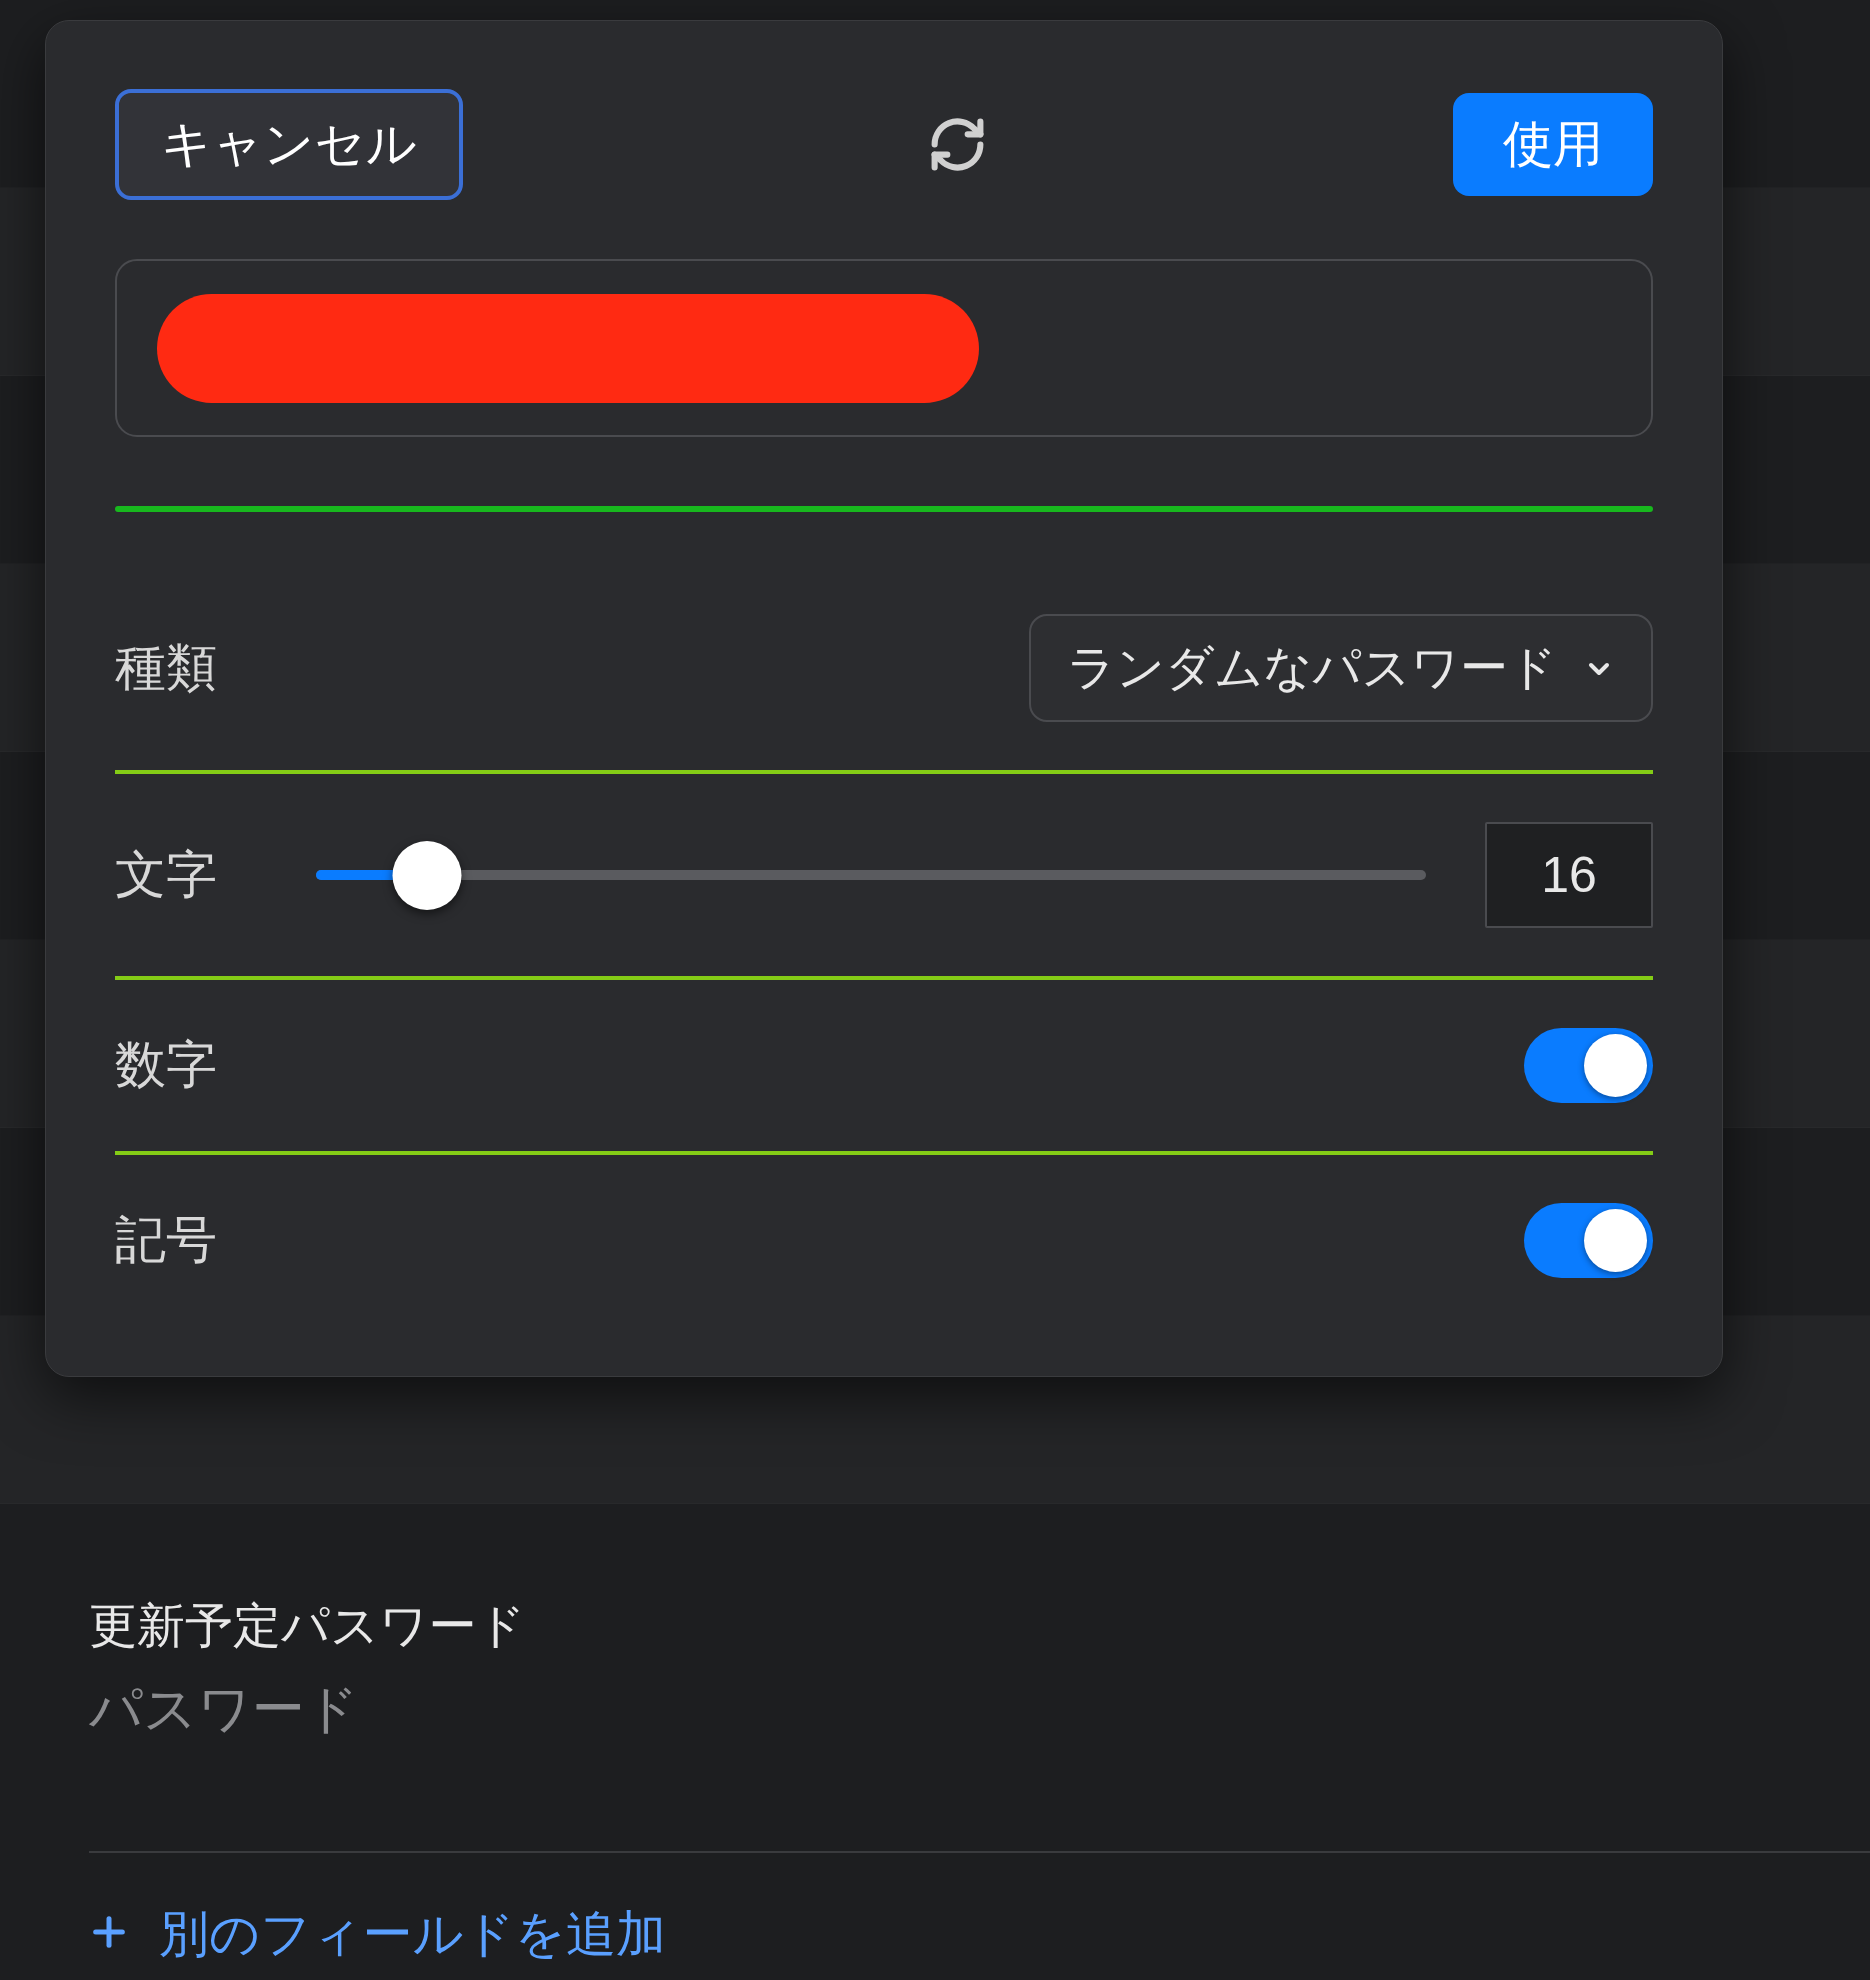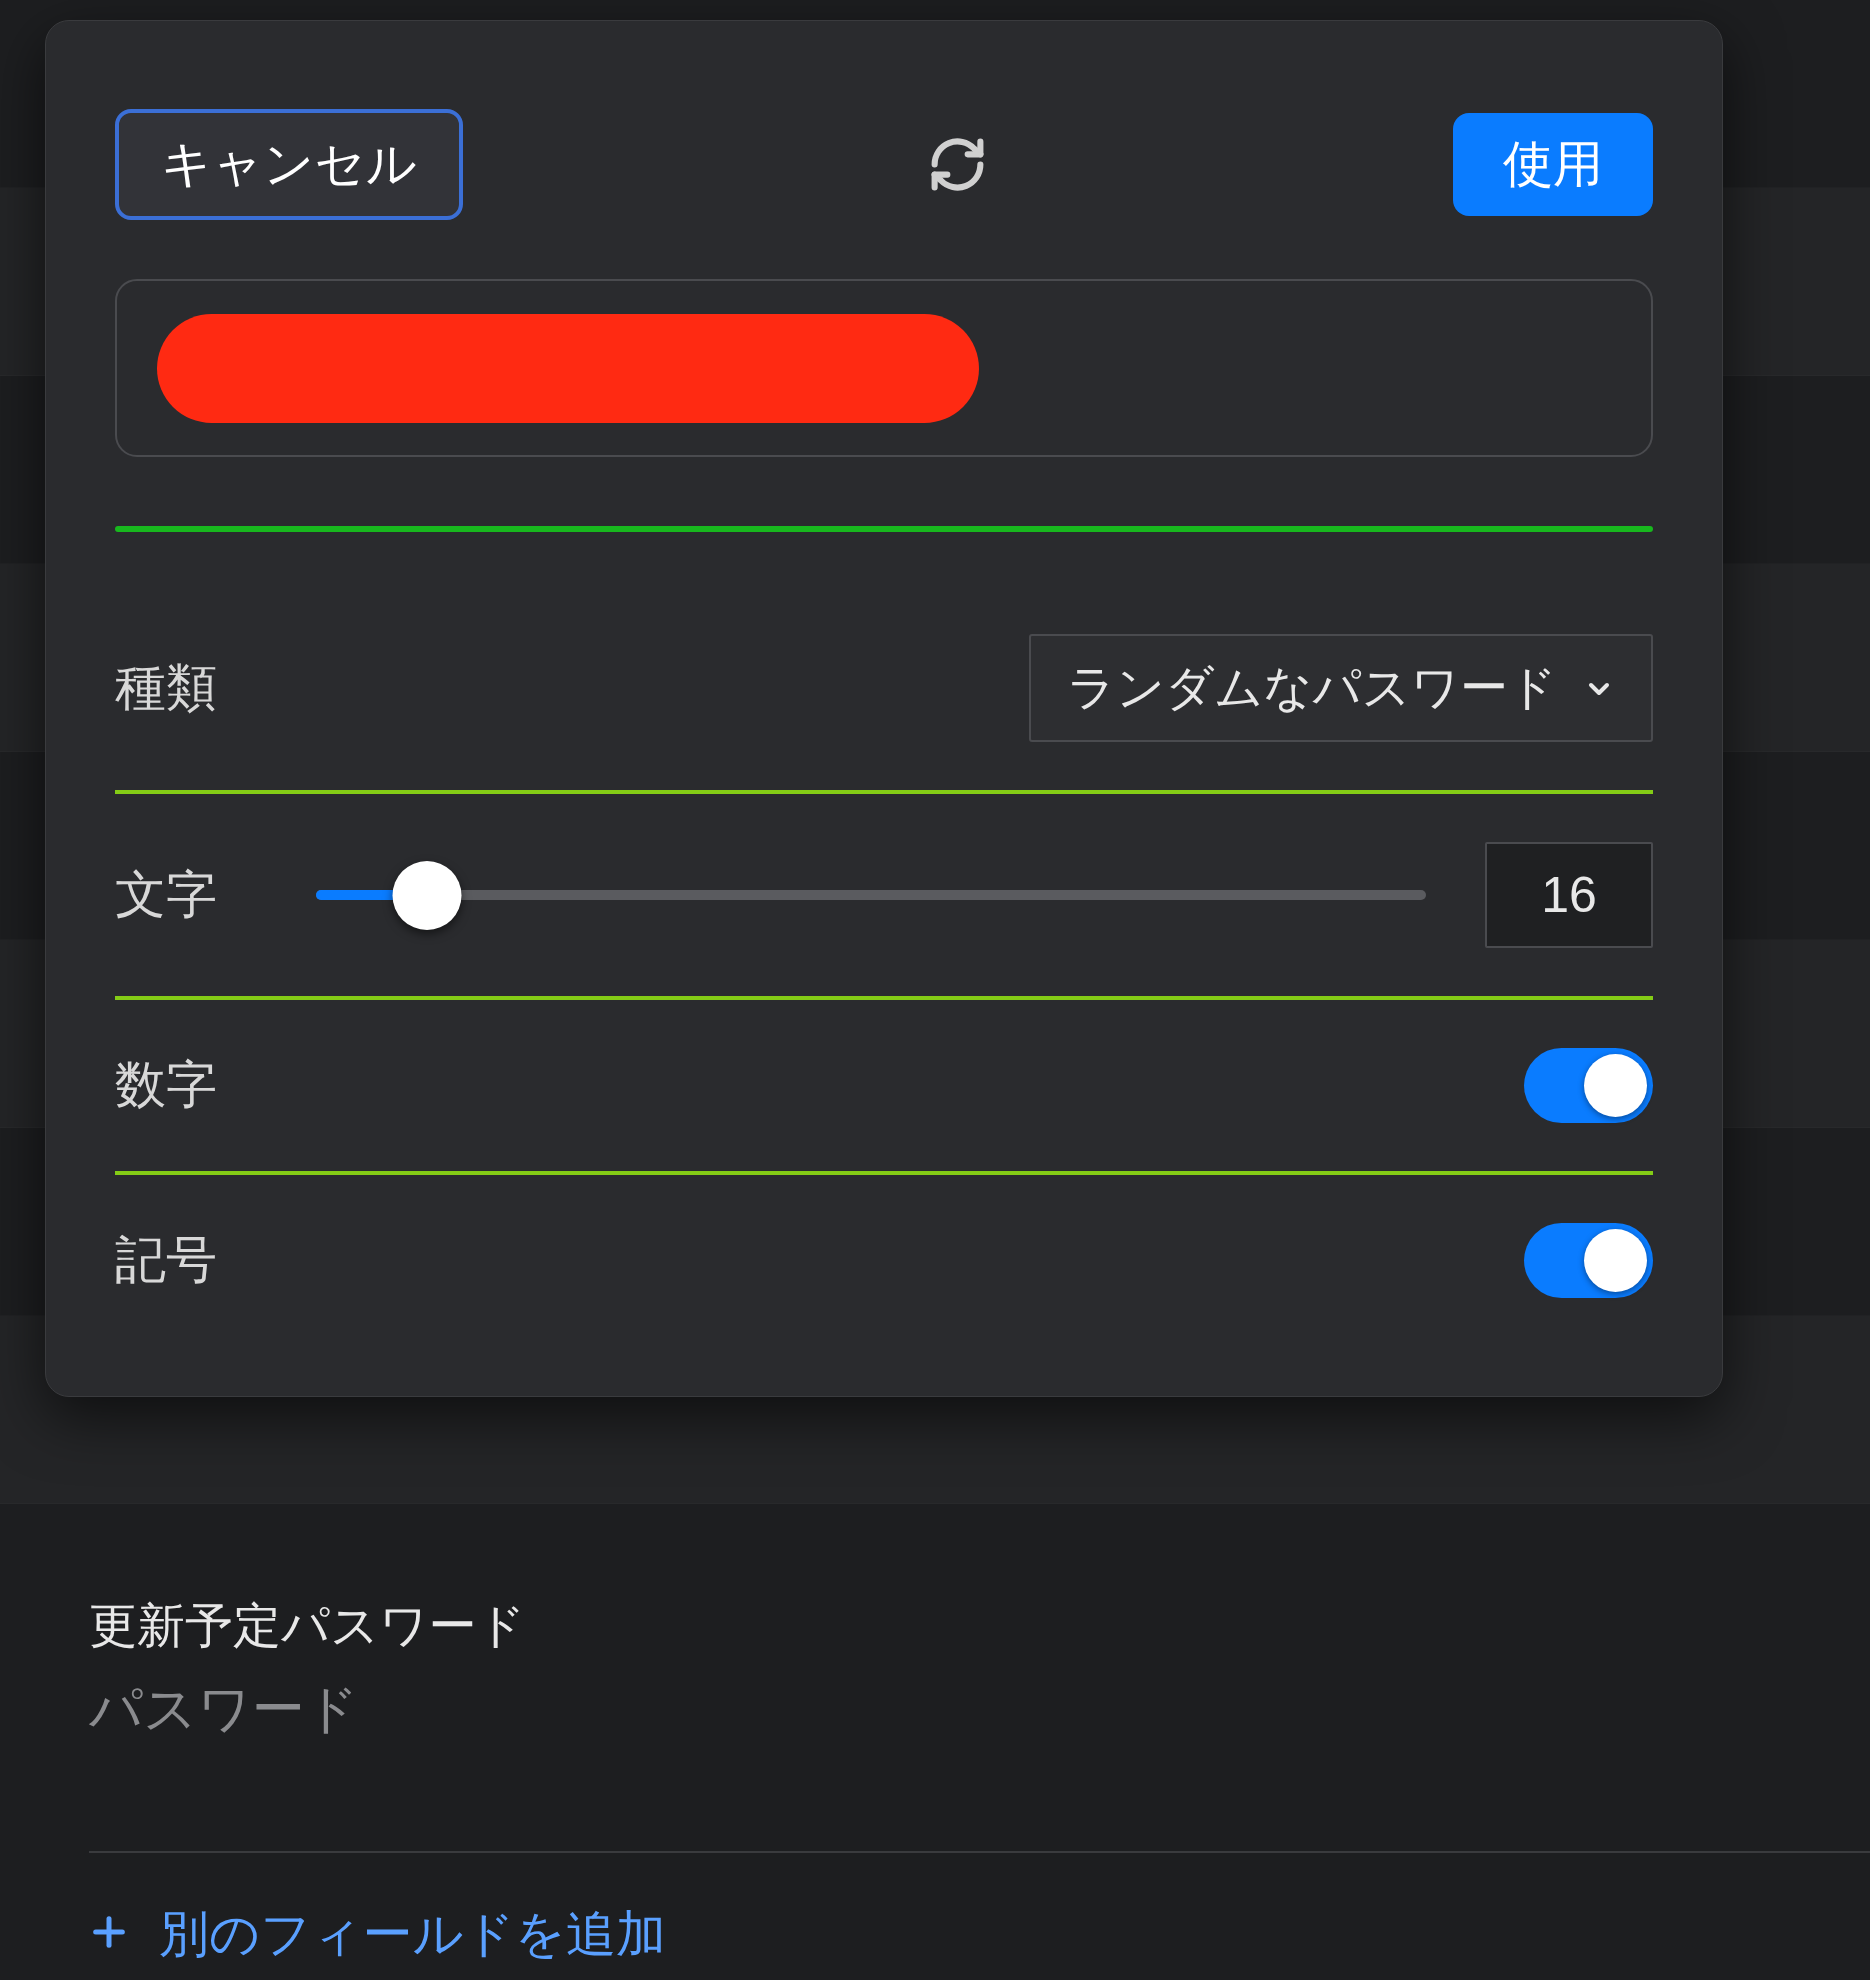--- a/index.html
+++ b/index.html
@@ -32,21 +32,21 @@
 
   .popover {
     position: absolute;
     top: 20px;
     left: 45px;
     width: 1678px;
     background: #2a2b2e;
     border: 1px solid #3a3b3e;
     border-radius: 24px;
     box-shadow: 0 20px 59px rgba(0,0,0,0.6);
-    padding: 88px 69px 50px 69px;
+    padding: 68px 69px 50px 69px;
   }
 
   .header-row {
     display: flex;
     align-items: center;
     justify-content: space-between;
     margin-bottom: 59px;
   }
   .btn {
     font-size: 50px;
@@ -114,21 +114,21 @@
   .option-label {
     font-size: 51px;
     color: #d8d8d8;
   }
 
   .dropdown {
     display: flex;
     align-items: center;
     gap: 26px;
     border: 2px solid #4a4b4f;
-    border-radius: 3px;
+    border-radius: 18px;
     padding: 20px 36px;
     font-size: 48px;
     color: #e8e8e8;
     cursor: pointer;
     background: #2d2e31;
   }
   .chevron-down-icon svg {
     width: 32px;
     height: 32px;
   }

